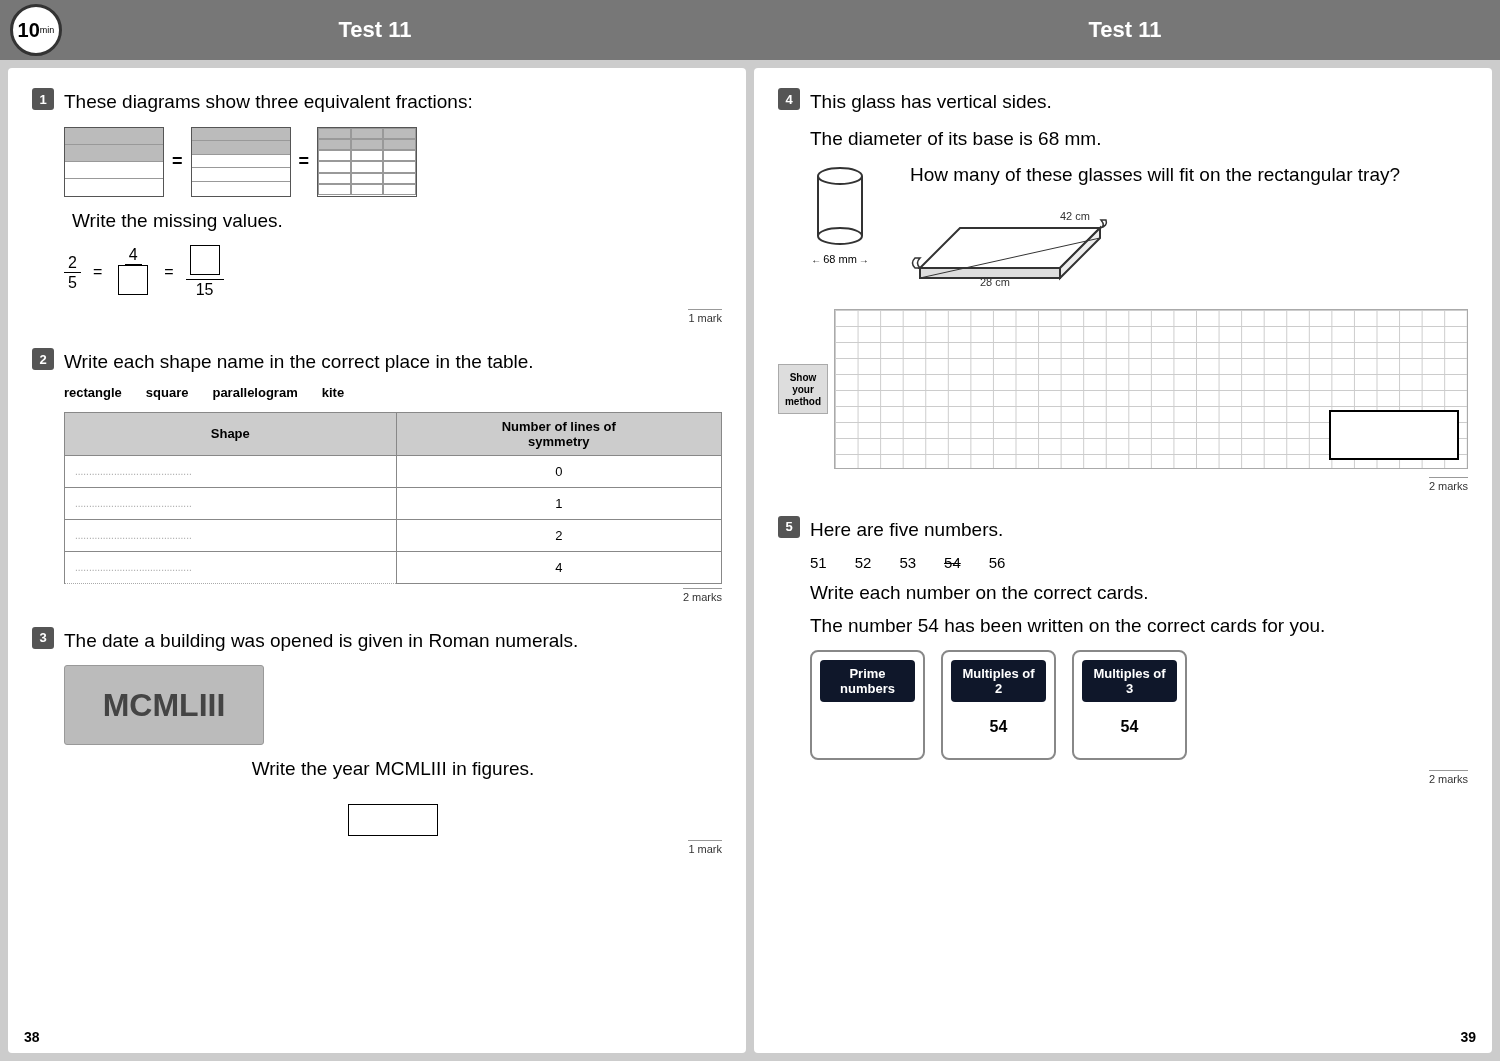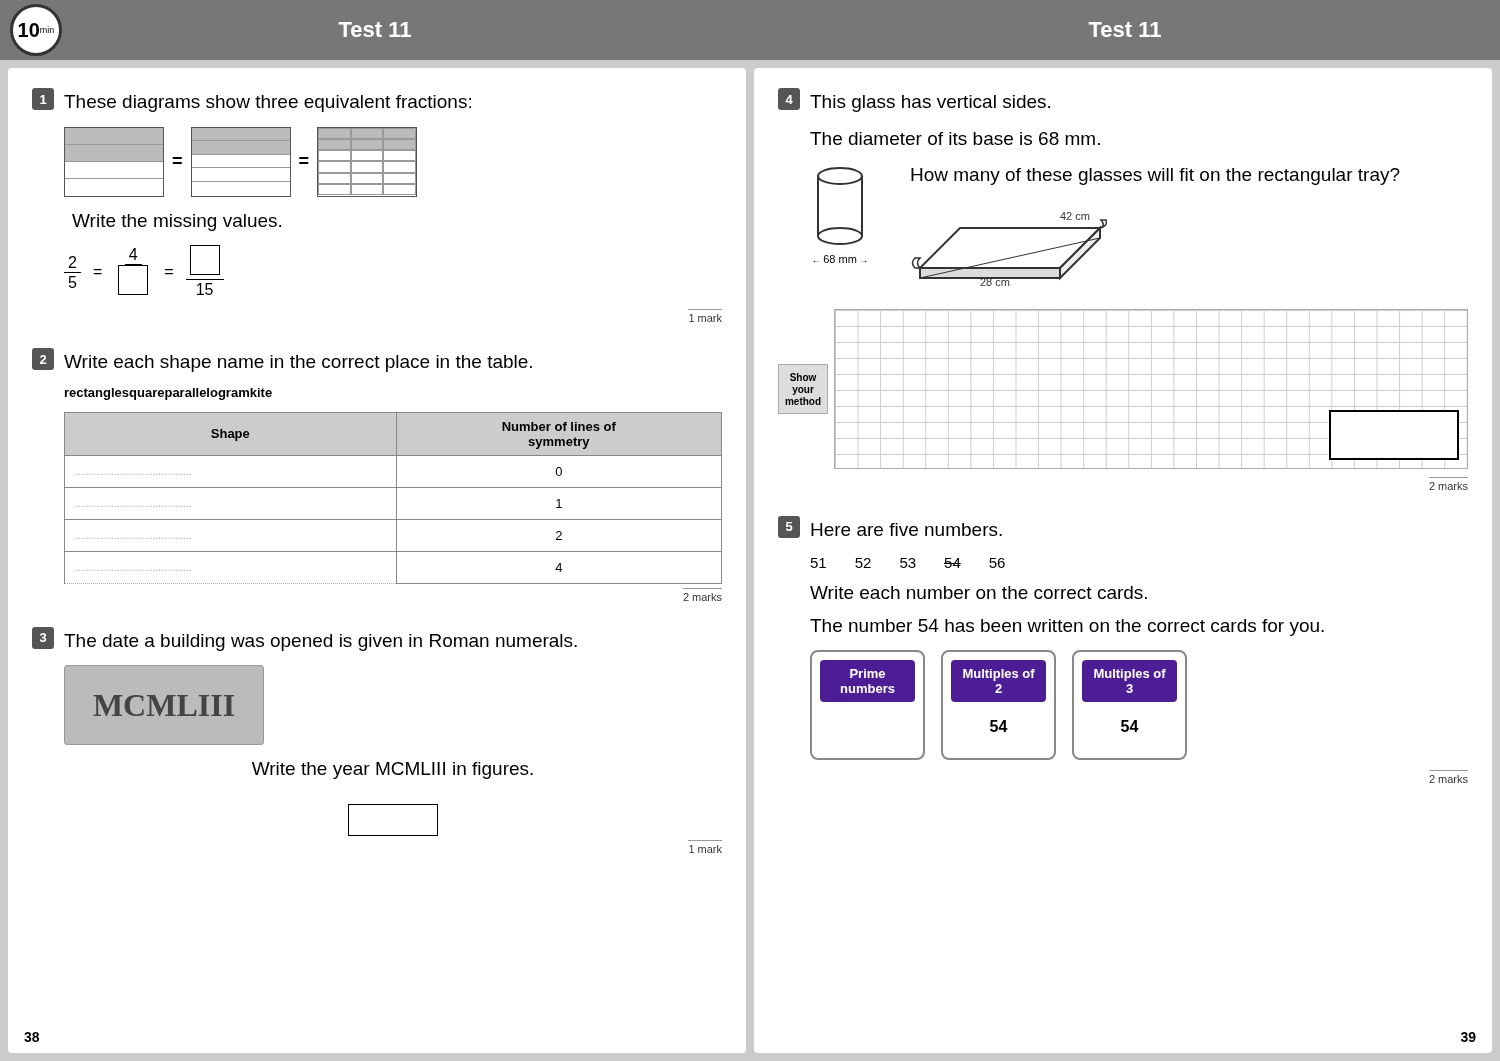--- a/index.html
+++ b/index.html
@@ -212,20 +212,21 @@
       margin-left: auto;
     }
     .marks-container {
       display: flex;
       justify-content: flex-end;
       margin-top: 4px;
     }
     
     .shape-words {
       display: flex;
+      gap: 24px;
       margin: 8px 0 12px 32px;
       font-weight: bold;
       font-size: 13px;
     }
     .shape-table {
       margin-left: 32px;
       border-collapse: collapse;
       width: calc(100% - 32px);
     }
     .shape-table th {
@@ -254,21 +255,21 @@
       width: 200px;
       height: 80px;
       background: #bbb;
       display: flex;
       align-items: center;
       justify-content: center;
       border: 1px solid #999;
       border-radius: 3px;
     }
     .mcmliii-text {
-      font-family: Liberation Serif, serif;
+      font-family: Liberation Sans, sans-serif;
       font-size: 32px;
       font-weight: bold;
       color: #444;
     }
     .answer-line-row {
       display: flex;
       align-items: center;
       margin: 10px 0 4px 32px;
       gap: 20px;
       flex-direction: column;
@@ -326,21 +327,21 @@
       border: 2px solid #888;
       border-radius: 8px;
       width: 115px;
       min-height: 110px;
       padding: 8px;
       display: flex;
       flex-direction: column;
       align-items: center;
     }
     .card-header {
-      background: #4c1d95;
+      background: #0f172a;
       color: white;
       font-weight: bold;
       font-size: 13px;
       text-align: center;
       padding: 6px 10px;
       border-radius: 4px;
       width: 100%;
       margin-bottom: 8px;
     }
     .card-value {

